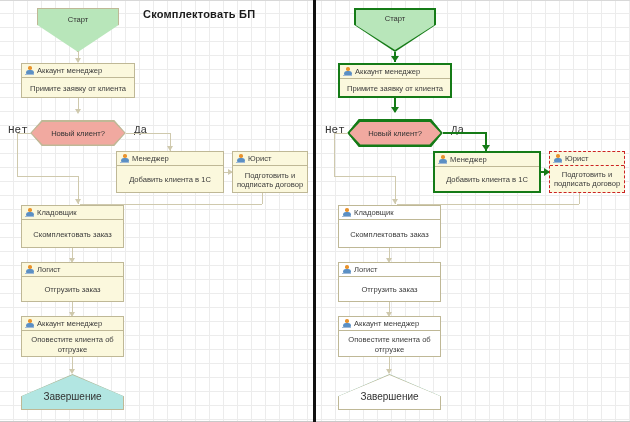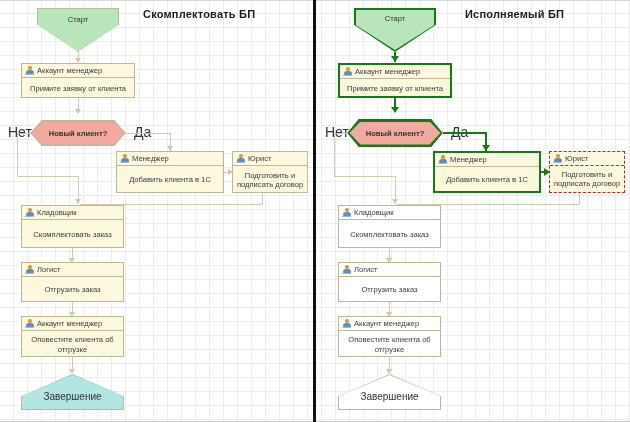--- a/index.html
+++ b/index.html
@@ -129,21 +129,20 @@
   }
   .endshape .lbl{
     position:absolute;left:0;right:0;bottom:8px;text-align:center;
     font-size:10px;color:#333;
   }
 
   
   .decision{
     position:absolute;
     clip-path:polygon(12% 0%,88% 0%,100% 50%,88% 100%,12% 100%,0% 50%);
-    font-weight:bold;
   }
   .decision .outline{
     position:absolute;inset:0;background:#bfb896;
     clip-path:polygon(12% 0%,88% 0%,100% 50%,88% 100%,12% 100%,0% 50%);
   }
   .decision.exec .outline{background:#157b17;}
   .decision .fill{
     position:absolute;left:1.5px;right:1.5px;top:1.5px;bottom:1.5px;
     background:#f1a9a0;
     clip-path:polygon(12% 0%,88% 0%,100% 50%,88% 100%,12% 100%,0% 50%);
@@ -168,21 +167,21 @@
   }
   .arrow-d.g{border-top-color:#157b17;border-left-width:4px;border-right-width:4px;border-top-width:6px;}
   .arrow-r{
     position:absolute;width:0;height:0;
     border-top:3.5px solid transparent;border-bottom:3.5px solid transparent;
     border-left:5px solid #cfc9ad;
   }
   .arrow-r.g{border-left-color:#157b17;border-top-width:4px;border-bottom-width:4px;border-left-width:6px;}
 
   .edge-lbl{
-    position:absolute;font-size:14px;color:#333;white-space:nowrap;
+    position:absolute;font-size:11px;color:#333;white-space:nowrap;font-family:Liberation Mono, monospace;
   }
 </style>
 </head>
 <body>
 
 <div id="canvas">
 
   <div class="grid"></div>
   <div class="frame-top"></div>
   <div class="frame-bottom"></div>
@@ -305,21 +304,20 @@
       <div class="outline"></div>
       <div class="fill" style="background:#b2e6e2;"></div>
       <div class="lbl">Завершение</div>
     </div>
   </div>
 
   <div class="divider"></div>
 
   <div class="panel" id="panel-right">
 
-    <div class="title" style="left:148px;top:8px;">Исполняемый БП</div>
 
     <div class="start-outline" style="left:37px;top:8px;width:82px;height:44px;">
       <div class="start-inner"></div>
       <div class="lbl" style="position:absolute;left:0;right:0;top:6px;text-align:center;font-size:7.6px;color:#333;">Старт</div>
     </div>
     <div class="conn gv" style="left:77px;top:52px;height:10px;"></div>
     <div class="arrow-d g" style="left:74px;top:56px;"></div>
 
     <div class="node task exec" style="left:21px;top:63px;width:114px;height:35px;">
       <div class="hdr">

